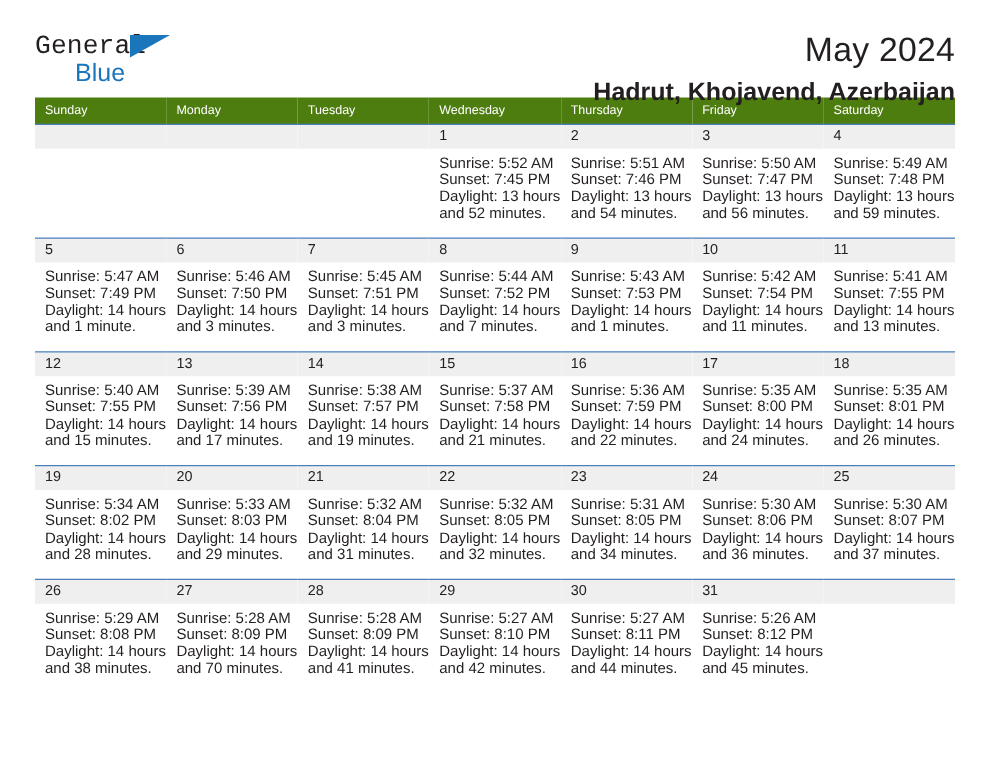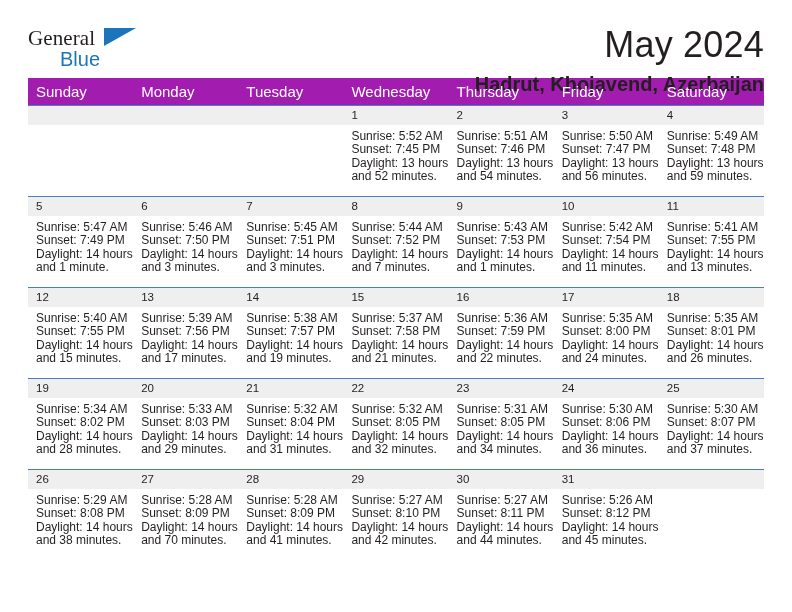--- a/index.html
+++ b/index.html
@@ -38,21 +38,21 @@
     height: 52px;
     flex: none;
   }
   .brand-general {
     position: absolute;
     left: 0;
     top: 0;
     font-size: 21px;
     letter-spacing: 0.1px;
     color: #231f20;
-    font-family: Liberation Serif, serif;
+    font-family: Liberation Mono, monospace;
   }
   .brand-blue {
     position: absolute;
     left: 32px;
     top: 22px;
     font-size: 20px;
     color: #1b75bb;
     font-family: "Liberation Sans", sans-serif;
   }
   .brand-flag {
@@ -62,21 +62,21 @@
     width: 0;
     height: 0;
     border-left: 32px solid #1b75bb;
     border-bottom: 18px solid transparent;
   }
   .titles {
     text-align: right;
     padding-top: 0px;
   }
   .title-main {
-    font-size: 36px;
+    font-size: 27px;
     color: #231f20;
     line-height: 1.05;
     font-weight: normal;
     margin: 0;
     letter-spacing: 0.2px;
   }
   .title-sub {
     font-size: 20px;
     color: #231f20;
     margin: 9px 0 0 0;
@@ -85,23 +85,23 @@
   }
 
   
   .calendar {
     width: 736px;
     border-collapse: collapse;
     table-layout: fixed;
     margin-top: 6px;
   }
   .calendar th {
-    background: #a21caf;
+    background: #4d7c0f;
     color: #ffffff;
-    font-size: 15px;
+    font-size: 10px;
     font-weight: normal;
     text-align: left;
     padding: 5px 0 5px 8px;
     height: 11px;
     border: none;
   }
   .calendar td {
     vertical-align: top;
     padding: 0;
     height: 90px;

